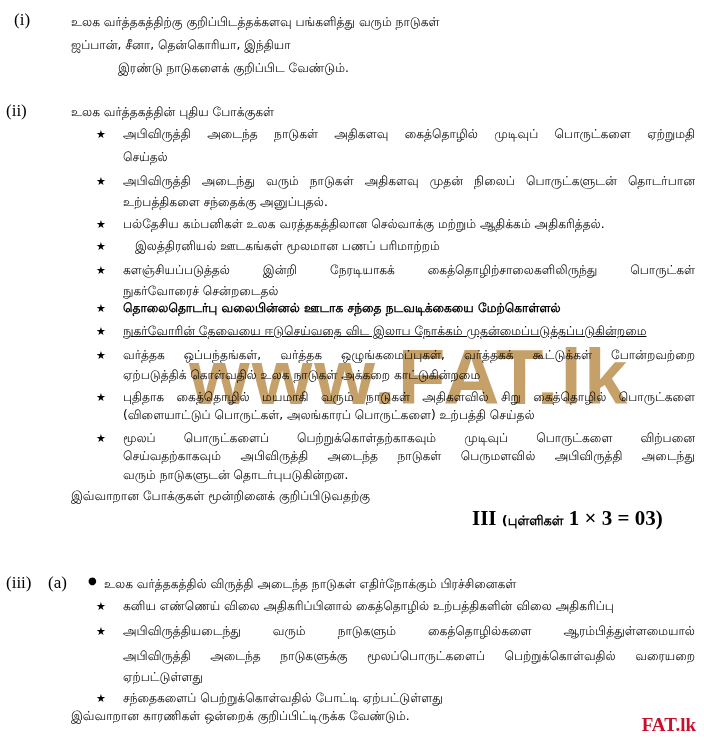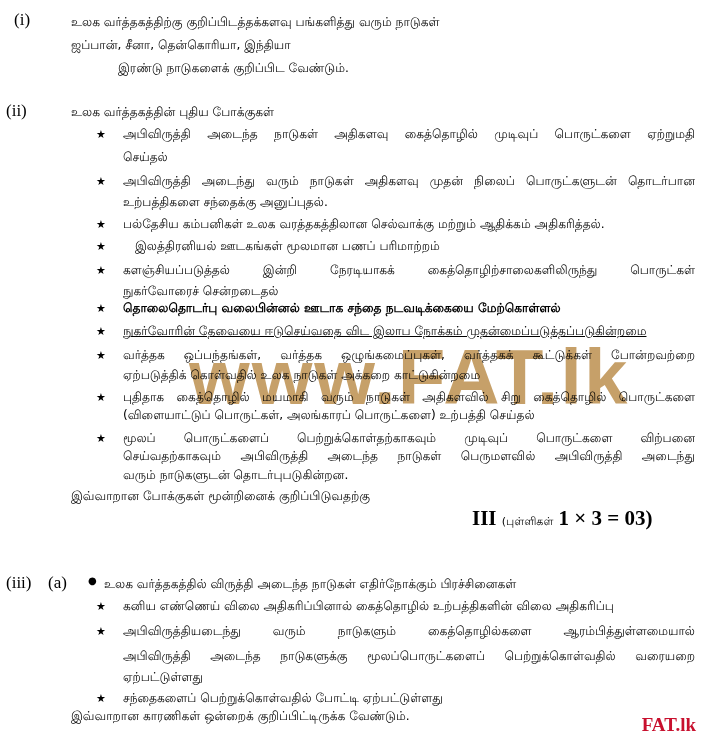--- a/index.html
+++ b/index.html
@@ -4,21 +4,21 @@
 <style>
   html, body { margin:0; padding:0; background:#ffffff; }
   body { width:704px; height:738px; position:relative; overflow:hidden;
          font-family:"DejaVu Sans", sans-serif; color:#000; }
   .num { position:absolute; font-family:"Liberation Serif","DejaVu Serif",serif; font-size:17px; }
   .line { position:absolute; font-size:12.2px; white-space:nowrap; line-height:16px; }
   .star { position:absolute; font-size:11px; }
   .bullet { position:absolute; font-size:14px; }
   .just { white-space:normal; text-align:justify; text-align-last:justify; }
   .marks { position:absolute; left:472px; top:506px; font-family:"Liberation Serif","DejaVu Serif",serif; font-size:21px; font-weight:bold; white-space:nowrap; }
-  .marks .small { font-family:"DejaVu Sans",sans-serif; font-size:11px; font-weight:normal; }
+  .marks .small { font-family:"DejaVu Sans",sans-serif; font-size:13px; font-weight:bold; }
   .watermark { position:absolute; left:189px; top:332px; font-family:"Liberation Sans",sans-serif; font-weight:bold; font-size:78px; color:#a16207; opacity:0.6; letter-spacing:2px; z-index:0; }
   .content { position:relative; z-index:1; }
   .fat { position:absolute; right:8px; top:714px; font-family:"Liberation Serif",serif; font-weight:bold; font-size:19px; color:#c8102e; }
 </style>
 </head>
 <body>
 
 <div class="watermark">www.FAT.lk</div>
 
 <div class="content">

